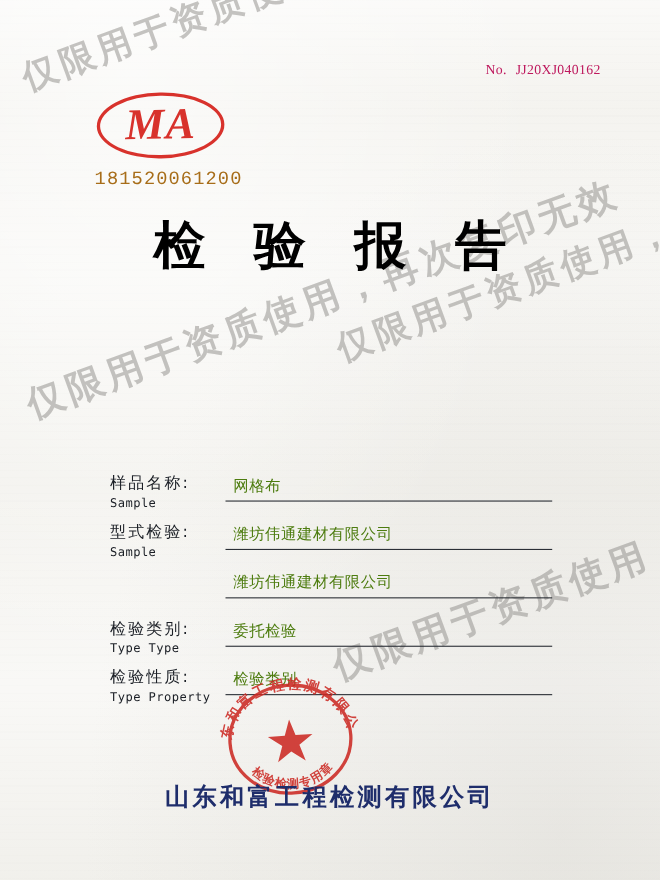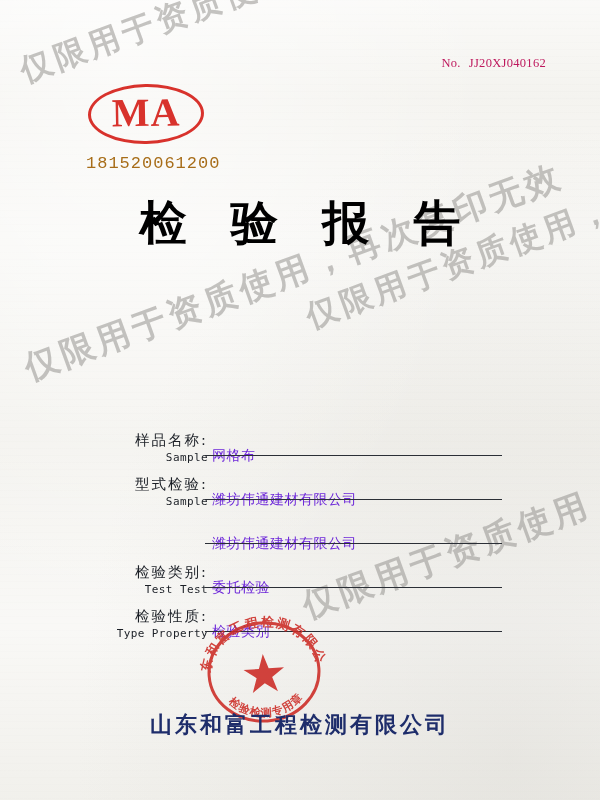--- a/index.html
+++ b/index.html
@@ -49,20 +49,21 @@
     margin-right: 8px;
   }
 
   
   .cma-wrap {
     position: absolute;
     left: 88px;
     top: 84px;
     width: 118px;
     height: 62px;
+    font-style: italic;
   }
   .cma-oval {
     position: absolute;
     left: 0; top: 0;
     width: 116px;
     height: 60px;
     border: 3px solid #d8322c;
     border-radius: 50%;
     box-sizing: border-box;
     transform: rotate(-1deg);
@@ -117,44 +118,44 @@
   }
   .field-row {
     position: relative;
     height: 44px;
   }
   .field-label {
     position: absolute;
     left: 0;
     top: 0;
     width: 108px;
-    text-align: right;
+    text-align: left;
     color: #1b1f26;
   }
   .field-label .cn {
     display: block;
     font-size: 14.5px;
     letter-spacing: 2px;
     font-family: "DejaVu Sans", sans-serif;
     line-height: 17px;
   }
   .field-label .en {
     display: block;
     font-size: 11px;
     letter-spacing: 0.4px;
     font-family: "DejaVu Sans Mono", monospace;
     line-height: 16px;
     margin-top: 1px;
   }
   .field-value {
     position: absolute;
     left: 112px;
-    top: 15px;
+    top: 1px;
     font-size: 14px;
-    color: #6d28d9;
+    color: #4d7c0f;
     font-family: Liberation Mono, monospace;
     letter-spacing: 0.5px;
   }
   .field-line {
     position: absolute;
     left: 105px;
     right: -2px;
     top: 23px;
     border-bottom: 1px solid #2b2f36;
   }
@@ -246,21 +247,21 @@
   </div>
 
   <div class="field-row">
     <div class="field-value">潍坊伟通建材有限公司</div>
     <div class="field-line"></div>
   </div>
 
   <div class="field-row">
     <div class="field-label">
       <span class="cn">检验类别:</span>
-      <span class="en">Test Test</span>
+      <span class="en">Type Type</span>
     </div>
     <div class="field-value">委托检验</div>
     <div class="field-line"></div>
   </div>
 
   <div class="field-row">
     <div class="field-label">
       <span class="cn">检验性质:</span>
       <span class="en">Type Property</span>
     </div>

